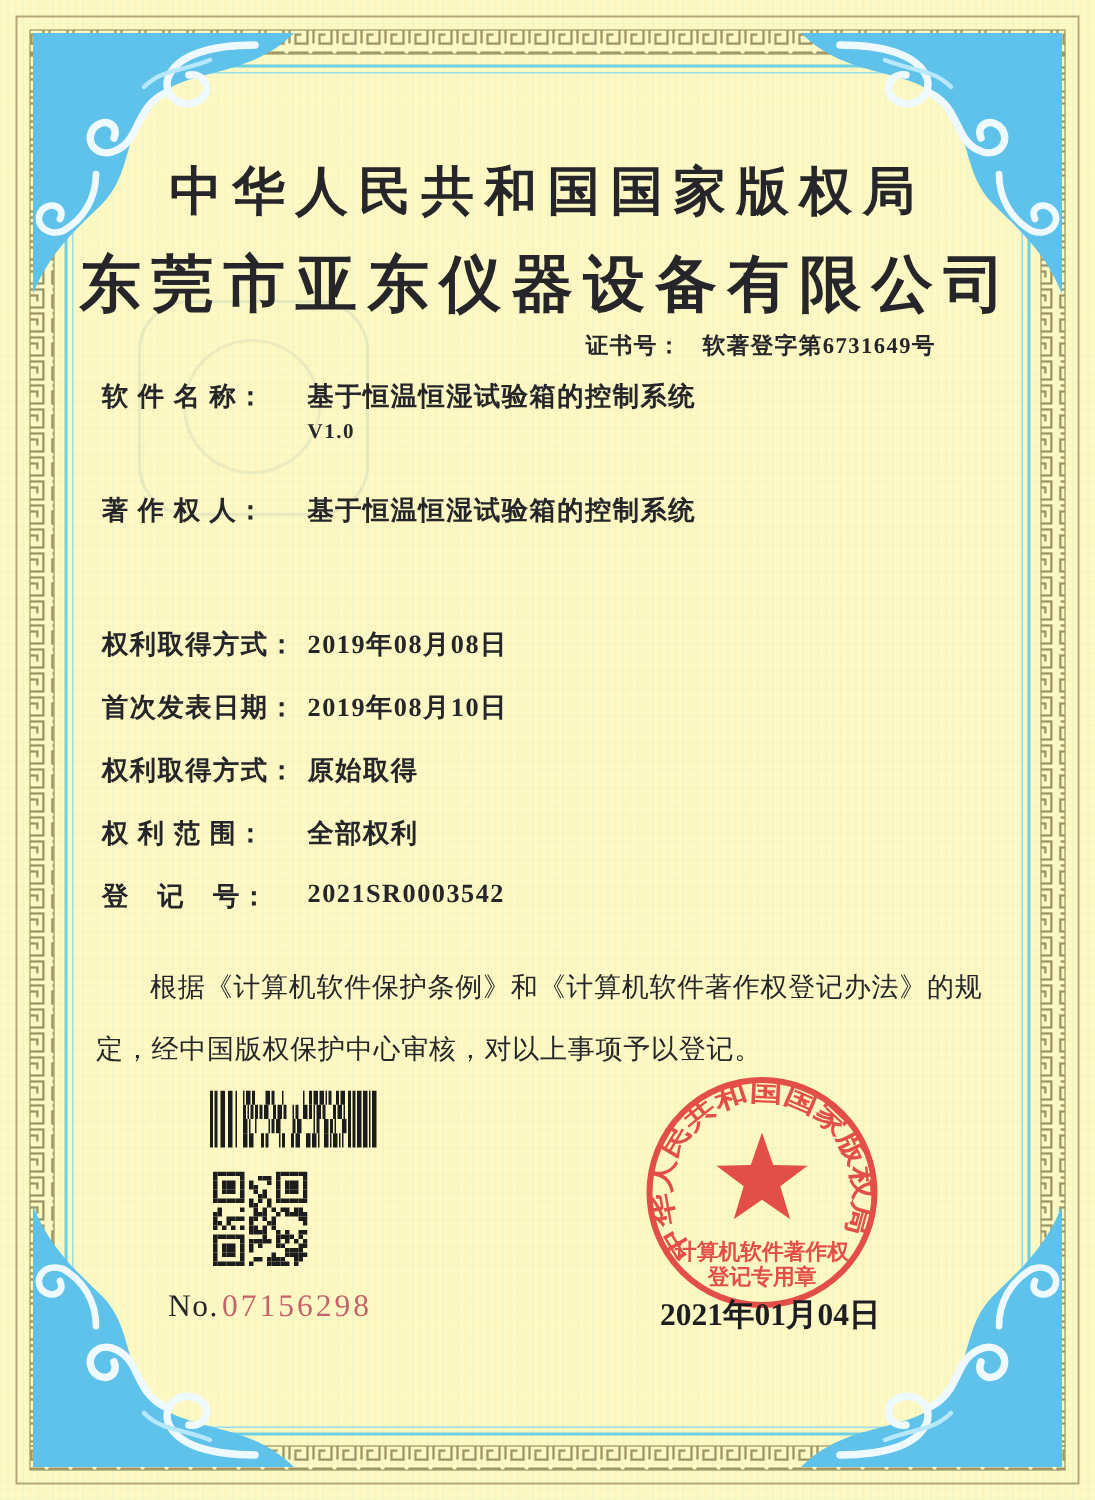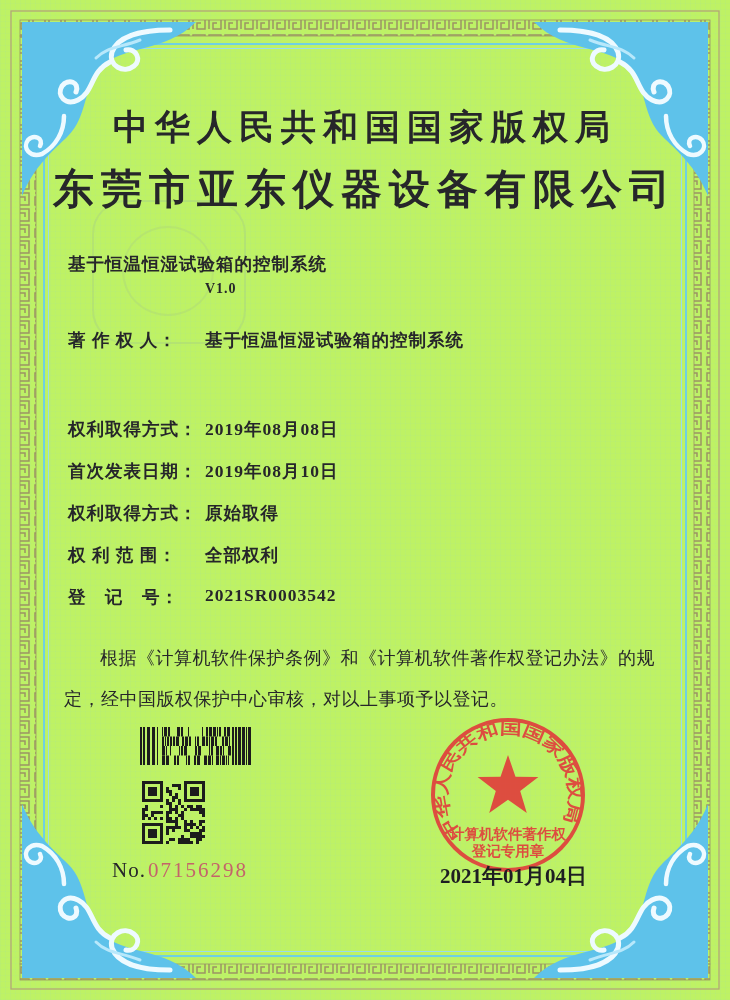--- a/index.html
+++ b/index.html
@@ -1,16 +1,16 @@
 <!DOCTYPE html>
 <html><head>
 <meta charset="utf-8">
 <style>
   html,body{margin:0;padding:0;background:#dcefec;}
-  #page{position:relative;width:730px;height:1000px;background:#bef264;overflow:hidden;
+  #page{position:relative;width:730px;height:1000px;background:#fef9c3;overflow:hidden;
         font-family:"Liberation Serif",serif;color:#26262a;}
   #page::before{content:"";position:absolute;inset:0;pointer-events:none;
         background:repeating-linear-gradient(90deg, rgba(140,205,215,.08) 0 1px, transparent 1px 5px),
                    repeating-linear-gradient(0deg, rgba(140,205,215,.05) 0 1px, transparent 1px 6px);}
   .frame{position:absolute;left:0;top:0;}
   .title{position:absolute;left:0;right:0;top:104px;text-align:center;
          font-size:35px;font-weight:700;letter-spacing:7px;}
   .subtitle{position:absolute;left:0;right:0;top:162px;text-align:center;
          font-size:41px;font-weight:700;letter-spacing:7px;}
   .certno{position:absolute;top:221px;right:106px;font-size:15px;font-weight:700;letter-spacing:1px;}
@@ -68,22 +68,26 @@
     <use href="#cornerDeco" transform="translate(730,0) scale(-1,1)"></use>
     <use href="#cornerDeco" transform="translate(0,1000) scale(1,-1)"></use>
     <use href="#cornerDeco" transform="translate(730,1000) scale(-1,-1)"></use>
   </svg>
 
   <div class="watermark"></div>
 
   <div class="title">中华人民共和国国家版权局</div>
   <div class="subtitle">东莞市亚东仪器设备有限公司</div>
 
+  <div class="certno">
+    <span class="lab">证书号：</span><span class="val">软著登字第6731649号</span>
+  </div>
 
   <div class="row" style="top:252px">
+    <span class="lab">软 件 名 称：</span>
     <span class="val">基于恒温恒湿试验箱的控制系统</span>
   </div>
   <div class="val2">V1.0</div>
 
   <div class="row" style="top:328px">
     <span class="lab">著 作 权 人：</span>
     <span class="val">基于恒温恒湿试验箱的控制系统</span>
   </div>
 
   <div class="row" style="top:417px">

